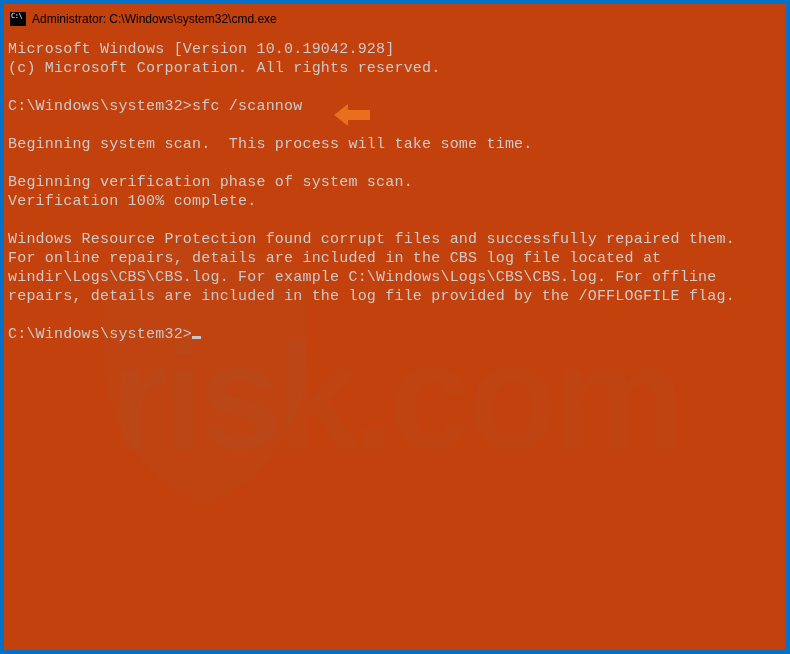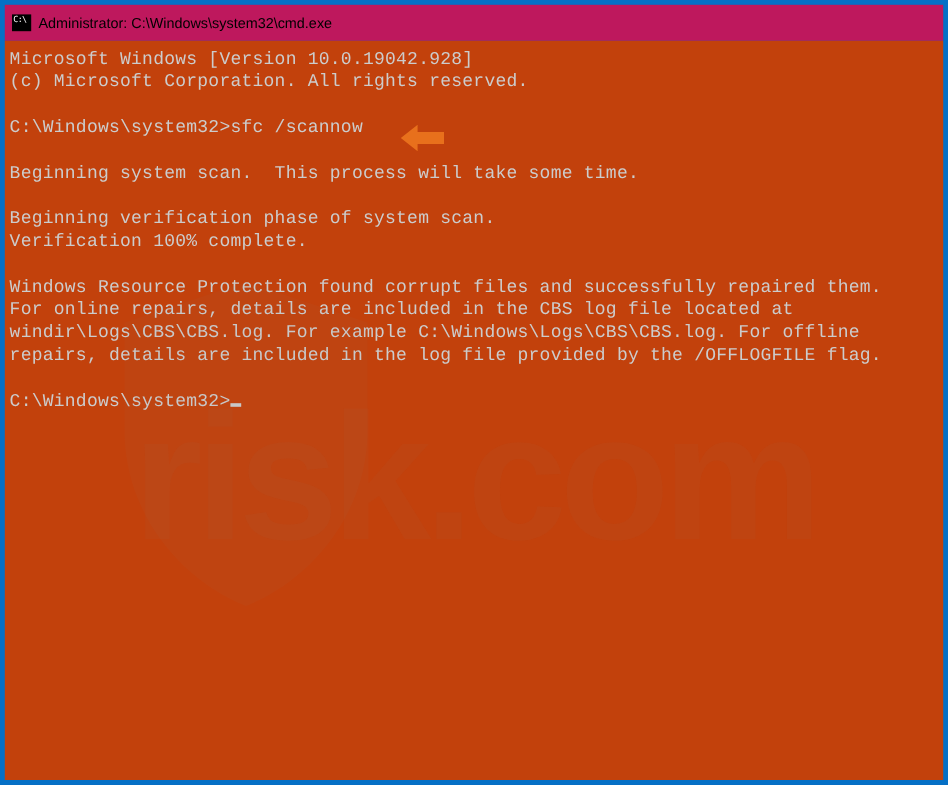--- a/index.html
+++ b/index.html
@@ -11,21 +11,21 @@
     }
     .window {
       position: relative;
       width: 790px; height: 654px;
       background: #0570c6;
     }
     .titlebar {
       position: absolute;
       top: 4px; left: 4px; right: 4px;
       height: 30px;
-      background: #be185d;
+      background: #c2410c;
       display: flex;
       align-items: center;
       padding: 0 6px;
       gap: 6px;
       text-align: right;
     }
     .titlebar-icon {
       width: 16px; height: 14px;
       background: #000;
       position: relative;

